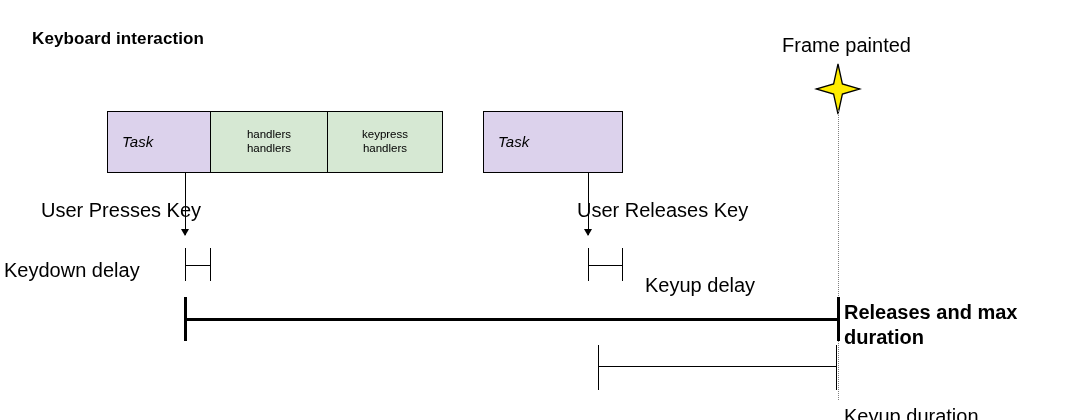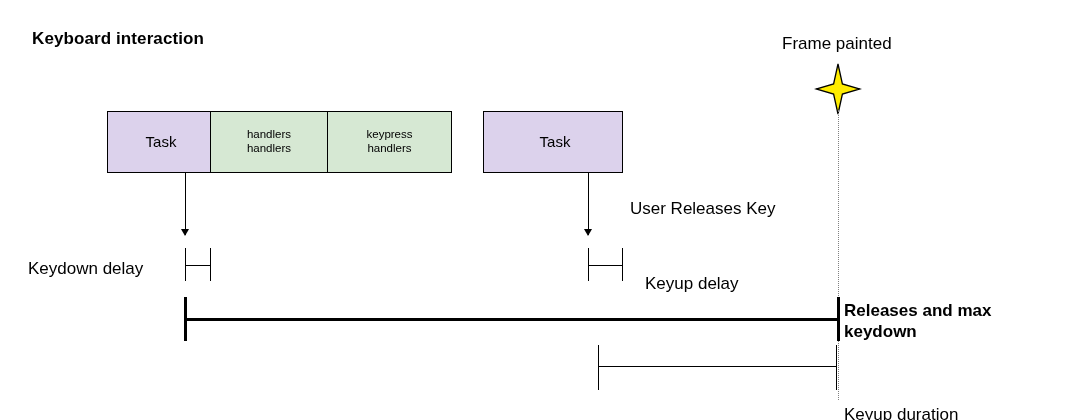--- a/index.html
+++ b/index.html
@@ -42,21 +42,21 @@
     line-height: 1.18;
   }
   .box-task {
     background: #dcd2ec;
     font-size: 15px;
   }
   .box-handler {
     background: #d6e8d3;
     font-size: 11.5px;
   }
-  .box-task.align-left { justify-content: center; padding-left: 4px; }
+  .box-task.align-left { justify-content: flex-start; padding-left: 14px; font-style: italic; }
 
   
   .vline { background: #000000; width: 1.4px; }
   .hline { background: #000000; height: 1.4px; }
   .vline-thick { background: #000000; width: 2.6px; }
   .hline-thick { background: #000000; height: 2.6px; }
 
   
   .arrowhead {
     width: 0; height: 0;
@@ -66,21 +66,21 @@
   }
 
   
   .dotline {
     width: 0px;
     border-left: 1.4px dotted #808080;
   }
 
   
   .label {
-    font-size: 17px;
+    font-size: 20px;
     white-space: nowrap;
     line-height: 1.25;
   }
   .label-bold { font-weight: bold; }
   .label-wrap { white-space: normal; }
 
   
   #frame-painted-star { left: 814px; top: 62px; }
 </style>
 </head>
@@ -102,53 +102,54 @@
     <span>Task</span>
   </div>
 
   <div class="abs box box-handler" style="left:210px; top:111px; width:118px; height:62px;">
     <span>
       <span>handlers</span><br>
       <span>handlers</span>
     </span>
   </div>
 
-  <div class="abs box box-handler" style="left:327px; top:111px; width:125px; height:62px;">
+  <div class="abs box box-handler" style="left:327px; top:111px; width:116px; height:62px;">
     <span>
       <span>keypress</span><br>
       <span>handlers</span>
     </span>
   </div>
 
   <div class="abs vline" style="left:185px; top:173px; height:62px;"></div>
   <div class="abs arrowhead" style="left:181px; top:229px;"></div>
 
+  <div class="abs label" style="left:41px; top:198px;">User Presses Key</div>
 
   <div class="abs vline" style="left:185px; top:248px; height:33px;"></div>
   <div class="abs vline" style="left:210px; top:248px; height:33px;"></div>
   <div class="abs hline" style="left:185px; top:265px; width:26px;"></div>
-  <div class="abs label" style="left:28px; top:258px;text-align:center;">Keydown delay</div>
+  <div class="abs label" style="left:4px; top:258px;text-align:center;">Keydown delay</div>
 
   <div class="abs vline-thick" style="left:184px; top:297px; height:44px;"></div>
   <div class="abs vline-thick" style="left:837px; top:297px; height:44px;"></div>
   <div class="abs hline-thick" style="left:184px; top:318px; width:655px;"></div>
   <div class="abs label label-bold label-wrap" style="left:844px; top:300px; width:185px;">
     <span>Releases and max</span>
-    <span>keydown</span>
+    <span>duration</span>
   </div>
 
   <div class="abs box box-task align-left" style="left:483px; top:111px; width:140px; height:62px;">
     <span>Task</span>
   </div>
 
 
   <div class="abs vline" style="left:588px; top:173px; height:62px;"></div>
   <div class="abs arrowhead" style="left:584px; top:229px;"></div>
 
-  <div class="abs label" style="left:630px; top:198px;">User Releases Key</div>
+  <div class="abs label" style="left:577px; top:198px;">User Releases Key</div>
 
   <div class="abs vline" style="left:588px; top:248px; height:33px;"></div>
   <div class="abs vline" style="left:622px; top:248px; height:33px;"></div>
   <div class="abs hline" style="left:588px; top:265px; width:35px;"></div>
   <div class="abs label" style="left:645px; top:255px;margin-top:18px;">Keyup delay</div>
 
   <div class="abs vline" style="left:598px; top:345px; height:45px;"></div>
   <div class="abs vline" style="left:836px; top:345px; height:45px;"></div>
   <div class="abs hline" style="left:598px; top:366px; width:239px;"></div>
   <div class="abs label" style="left:844px; top:359px;margin-top:45px;">Keyup duration</div>

